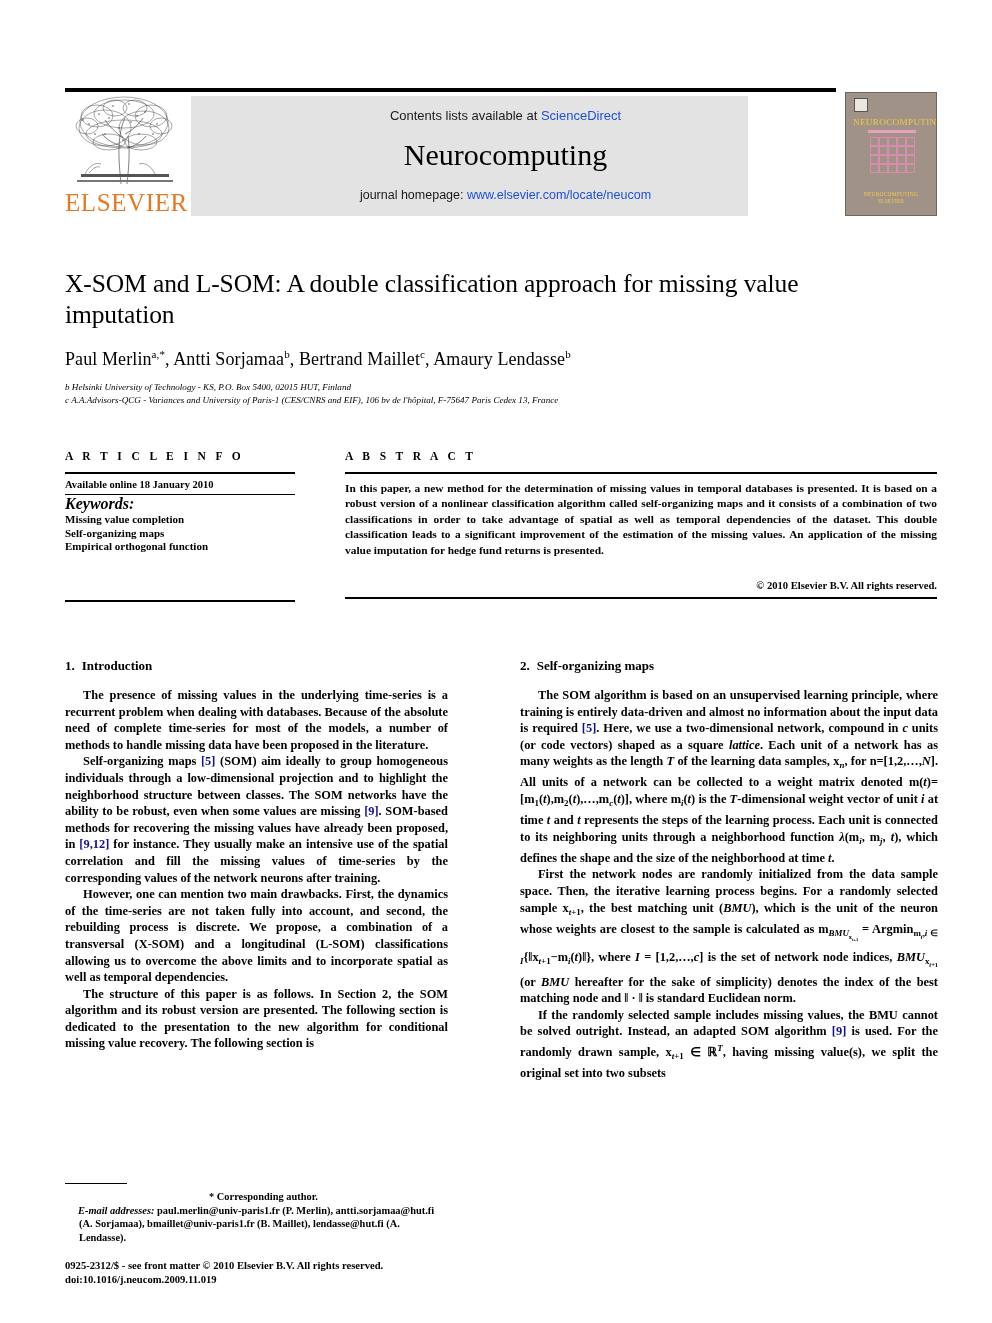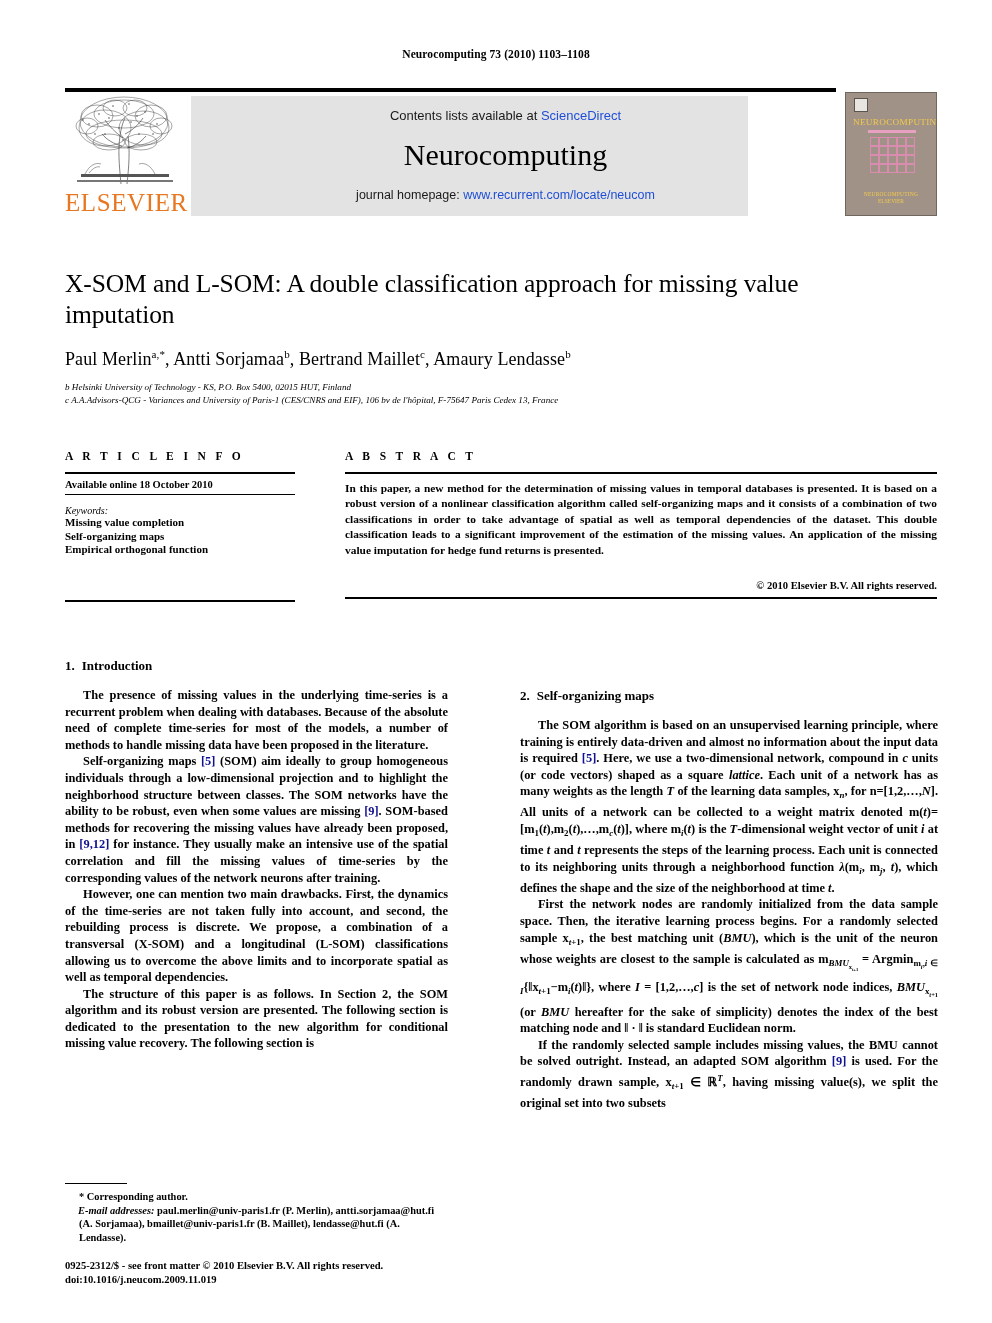--- a/index.html
+++ b/index.html
@@ -233,25 +233,24 @@
     font-family: "Liberation Serif", serif;
     font-size: 10.5px;
     font-weight: 600;
     padding-bottom: 4px;
     border-bottom: 1.6px solid #000;
     display: inline-block;
     width: 100%;
     box-sizing: border-box;
   }
   .kw-head {
-    margin-top: 10px;
-    font-family: "Liberation Serif", serif;
-    font-size: 10px;
+    font-family: "Liberation Serif", serif;
+    font-size: 16px;
     font-style: italic;
-    font-weight: normal;
+    font-weight: bold;
   }
   .kw-list {
     font-family: "Liberation Serif", serif;
     font-size: 11px;
     line-height: 13.5px;
     font-weight: 600;
   }
   .info-bottom-rule {
     position: absolute;
     left: 0; top: 150px;
@@ -291,21 +290,21 @@
     left: 520px; top: 658px;
     width: 418px;
   }
   .body-head {
     font-family: "Liberation Serif", serif;
     font-size: 13px;
     font-weight: bold;
     margin: 0 0 13px 0;
   }
   .body-head .num { margin-right: 7px; }
-  .body-head.spaced { margin-top: 30px; }
+  .body-head.spaced { }
   p.body {
     margin: 0;
     font-family: "Liberation Serif", serif;
     font-size: 12.4px;
     line-height: 16.6px;
     text-align: justify;
     text-indent: 18px;
     font-weight: 600;
   }
   p.body + p.body { margin-top: 0; }
@@ -326,42 +325,41 @@
     height: 1.4px;
     background: #000;
     margin-bottom: 6px;
   }
   .fn-line {
     font-family: "Liberation Serif", serif;
     font-size: 10.4px;
     line-height: 13.4px;
     font-weight: 600;
   }
-  .fn-corr { padding-left: 14px; }
+  .fn-corr { padding-left: 14px; text-align: center; }
   .fn-emails { padding-left: 14px; text-indent: -1px; }
   .fn-emails i { font-style: italic; }
 
   .issn-block {
     position: absolute;
     left: 65px; top: 1259px;
     width: 420px;
     font-family: "Liberation Serif", serif;
     font-size: 10.6px;
     line-height: 14px;
     font-weight: 600;
   }
   sub { font-size: .72em; }
   sup { font-size: .72em; }
 </style>
 </head>
 <body>
 
 <div class="page">
 
-  <div class="running-head">Neurocomputing 73 (2010) 1103–1108</div>
 
   <div class="masthead">
     <div class="mast-rule"></div>
 
     <div class="elsevier-logo">
       <div class="tree-box">
         <svg viewBox="0 0 110 96" width="110" height="96" aria-hidden="true">
           <rect x="0" y="0" width="110" height="96" fill="#ffffff"></rect>
           <g stroke="#2b2b2b" stroke-width="0.6" fill="none">
             <path d="M52 90 C50 70 49 55 51 42 C52 34 54 28 56 24"></path>
@@ -415,21 +413,21 @@
       </div>
       <div class="elsevier-word">ELSEVIER</div>
     </div>
 
     <div class="banner">
       <div class="contents-line">
         <span>Contents lists available at </span><a href="#">ScienceDirect</a>
       </div>
       <div class="journal-name">Neurocomputing</div>
       <div class="homepage-line">
-        <span>journal homepage: </span><a href="#">www.recurrent.com/locate/neucom</a>
+        <span>journal homepage: </span><a href="#">www.elsevier.com/locate/neucom</a>
       </div>
     </div>
 
     <div class="cover-thumb">
       <div class="cv-logo"></div>
       <div class="cv-title">NEUROCOMPUTING</div>
       <div class="cv-sub"></div>
       <div class="cv-grid">
         <i></i>
           <i></i>
@@ -464,21 +462,21 @@
     </div>
     <div class="affils">
       <div>b Helsinki University of Technology - KS, P.O. Box 5400, 02015 HUT, Finland</div>
       <div>c A.A.Advisors-QCG - Variances and University of Paris-1 (CES/CNRS and EIF), 106 bv de l'hôpital, F-75647 Paris Cedex 13, France</div>
     </div>
   </div>
 
   <div class="info-col">
     <div class="sec-head">A R T I C L E  I N F O</div>
     <div class="rule-thin"></div>
-    <div class="info-history">Available online 18 October 2010</div>
+    <div class="info-history">Available online 18 January 2010</div>
     <div class="kw-head">Keywords:</div>
     <div class="kw-list">
       <div>Missing value completion</div>
       <div>Self-organizing maps</div>
       <div>Empirical orthogonal function</div>
     </div>
     <div class="info-bottom-rule"></div>
   </div>
 
   <div class="abs-col">

